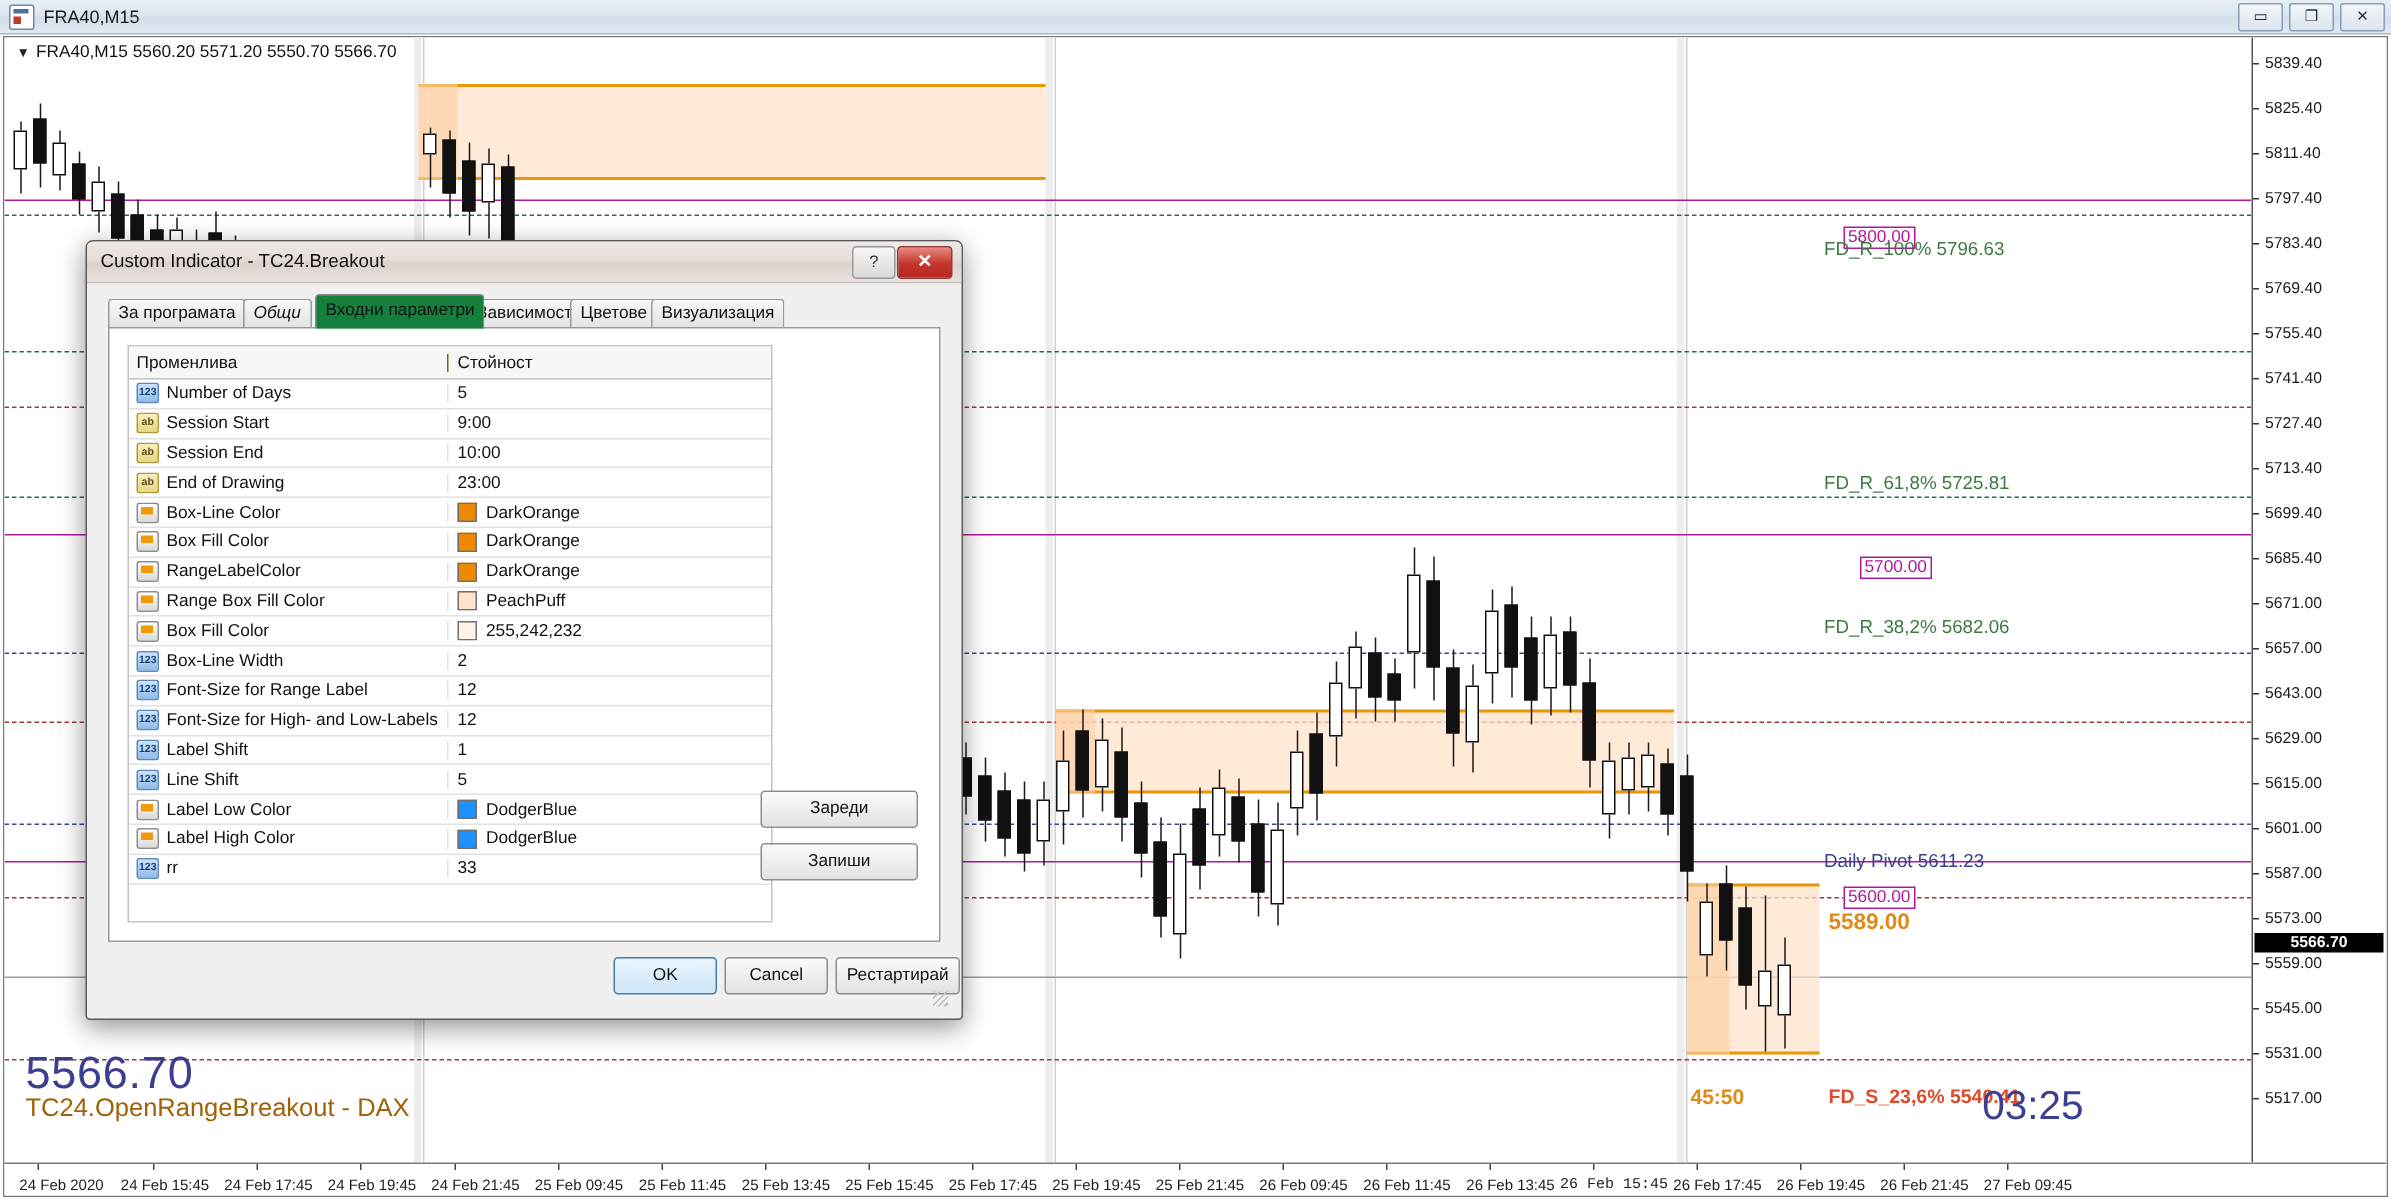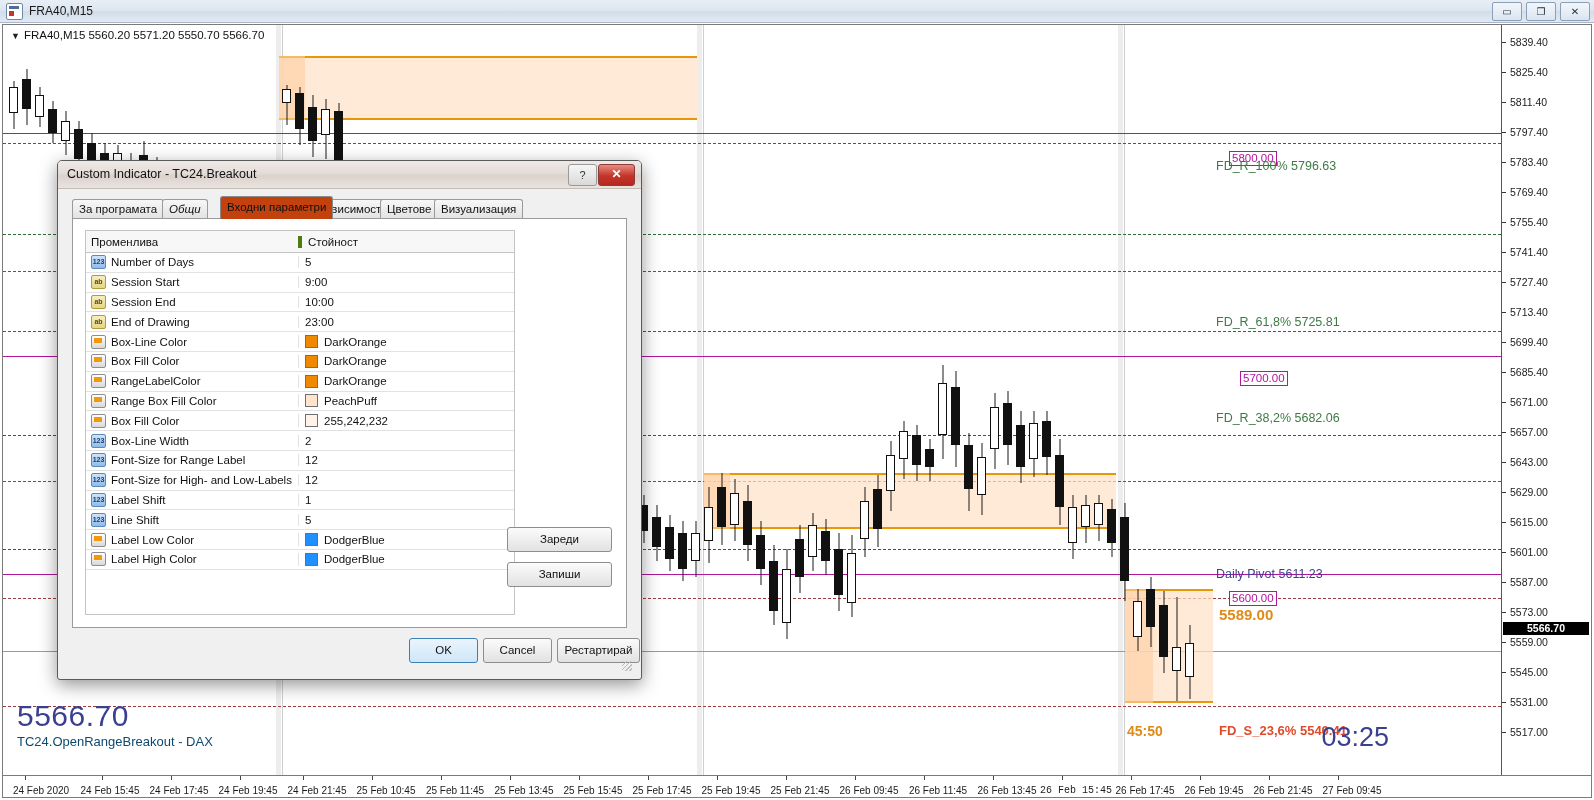--- a/index.html
+++ b/index.html
@@ -90,21 +90,21 @@
   .lbl-blue{color:#3b3f8f;}
   .lbl-orange{color:#e08a17;font-weight:bold;}
   .lbl-red{color:#e04a2a;font-weight:bold;}
   .tagbox{
     position:absolute;border:1px solid #b0179c;color:#b0179c;background:#fff;
     font-size:11.5px;padding:0 2px;white-space:nowrap;line-height:13px;
   }
   .bigprice{
     position:absolute;left:14px;bottom:42px;font-size:30px;color:#3b3f8f;letter-spacing:.5px;
   }
-  .subprice{position:absolute;left:14px;bottom:26px;font-size:13px;color:#0c4a6e;}
+  .subprice{position:absolute;left:14px;bottom:26px;font-size:17px;color:#a16207;}
   .clock{position:absolute;right:112px;bottom:22px;font-size:27px;color:#3b3f8f;}
 
   
   .ptick{position:absolute;left:0;width:100%;height:0;}
   .ptick i{position:absolute;left:0;top:-1px;width:4px;border-top:1px solid #333;}
   .ptick span{position:absolute;left:8px;top:-7px;font-size:10.5px;color:#1b1b1b;white-space:nowrap;}
   .plast{
     position:absolute;left:1px;right:2px;height:13px;background:#000;color:#fff;
     font-size:10.5px;font-weight:bold;text-align:center;line-height:13px;
   }
@@ -137,35 +137,35 @@
   }
   .dlg-body{position:absolute;left:6px;right:6px;top:30px;bottom:6px;}
 
   .tabs{position:relative;height:19px;margin:8px 0 0 8px;}
   .tab{
     position:absolute;bottom:0;height:18px;padding:0 6px;font-size:11.5px;color:#111;
     border:1px solid #9a9a9a;border-bottom:none;border-radius:3px 3px 0 0;
     background:linear-gradient(to bottom,#f7f7f7,#e3e3e3);line-height:18px;
   }
   .tab.active{
-    height:22px;bottom:-1px;line-height:21px;background:#c2410c;border-color:#8a8a8a;z-index:5;font-weight:normal;margin-left:10px;
+    height:22px;bottom:-1px;line-height:21px;background:#15803d;border-color:#8a8a8a;z-index:5;font-weight:normal;
   }
   .panel{
     position:absolute;left:8px;right:8px;top:27px;bottom:45px;background:#fff;
     border:1px solid #9a9a9a;box-sizing:border-box;
   }
   .grid{
     position:absolute;left:12px;top:11px;width:430px;bottom:12px;
     border:1px solid #c4c4c4;box-sizing:border-box;background:#fff;overflow:hidden;
   }
   .grow{display:flex;height:18.8px;align-items:center;border-bottom:1px solid #e2e2e2;font-size:11.5px;color:#111;}
   .grow.head{background:#f7f7f7;border-bottom:1px solid #c4c4c4;height:21px;}
   .gcol1{width:212px;display:flex;align-items:center;padding-left:5px;box-sizing:border-box;overflow:hidden;white-space:nowrap;}
   .gcol2{flex:1;display:flex;align-items:center;padding-left:6px;box-sizing:border-box;border-left:1px solid #e2e2e2;overflow:hidden;white-space:nowrap;}
-  .grow.head .gcol2{border-left:4px solid #4d7c0f;}
+  .grow.head .gcol2{border-left:1px solid #4d7c0f;}
   .pico{width:13px;height:12px;margin-right:5px;border-radius:2px;flex:0 0 auto;position:relative;
         font-size:7px;line-height:12px;text-align:center;color:#fff;font-weight:bold;}
   .pico.num{background:linear-gradient(to bottom,#cfe4fb,#8fbbe8);border:1px solid #5a89bd;color:#174070;}
   .pico.str{background:linear-gradient(to bottom,#f7efc0,#e6d585);border:1px solid #b09a3c;color:#5a4a10;}
   .pico.col{background:linear-gradient(to bottom,#ffffff,#d8d8d8);border:1px solid #8d8d8d;}
   .pico.col:after{content:"";position:absolute;left:2px;top:2px;width:8px;height:5px;background:#f0990a;}
   .pico.dbl{background:linear-gradient(to bottom,#d4f3f5,#9bdfe4);border:1px solid #4f9aa2;color:#114a50;}
   .swatch{width:11px;height:11px;border:1px solid #6f6f6f;margin-right:6px;flex:0 0 auto;}
 
   .sidebtns{position:absolute;right:14px;bottom:40px;display:flex;flex-direction:column;gap:10px;}
@@ -631,21 +631,21 @@
         <div class="ttick" style="left:38px;">24 Feb 2020</div>
       <div class="ttickmark" style="left:99px;"></div>
         <div class="ttick" style="left:107px;">24 Feb 15:45</div>
       <div class="ttickmark" style="left:168px;"></div>
         <div class="ttick" style="left:176px;">24 Feb 17:45</div>
       <div class="ttickmark" style="left:237px;"></div>
         <div class="ttick" style="left:245px;">24 Feb 19:45</div>
       <div class="ttickmark" style="left:300px;"></div>
         <div class="ttick" style="left:314px;">24 Feb 21:45</div>
       <div class="ttickmark" style="left:369px;"></div>
-        <div class="ttick" style="left:383px;">25 Feb 10:45</div>
+        <div class="ttick" style="left:383px;">25 Feb 09:45</div>
       <div class="ttickmark" style="left:438px;"></div>
         <div class="ttick" style="left:452px;">25 Feb 11:45</div>
       <div class="ttickmark" style="left:507px;"></div>
         <div class="ttick" style="left:521px;">25 Feb 13:45</div>
       <div class="ttickmark" style="left:576px;"></div>
         <div class="ttick" style="left:590px;">25 Feb 15:45</div>
       <div class="ttickmark" style="left:645px;"></div>
         <div class="ttick" style="left:659px;">25 Feb 17:45</div>
       <div class="ttickmark" style="left:714px;"></div>
         <div class="ttick" style="left:728px;">25 Feb 19:45</div>
@@ -822,20 +822,27 @@
           <div class="grow">
             <div class="gcol1">
                 <span class="pico col"></span>
                 <span>Label High Color</span>
               </div>
             <div class="gcol2">
                 <span class="swatch" style="background:#1e90ff"></span>
                 <span>DodgerBlue</span>
               </div>
           </div>
+          <div class="grow">
+            <div class="gcol1">
+                <span class="pico num">123</span>
+                <span>rr</span>
+              </div>
+            <div class="gcol2">33</div>
+          </div>
         </div>
 
         <div class="sidebtns">
           <div class="sbtn">Зареди</div>
           <div class="sbtn">Запиши</div>
         </div>
       </div>
 
       <div class="footer">
         <div class="fbtn primary" style="left:337px;width:67px;">OK</div>

